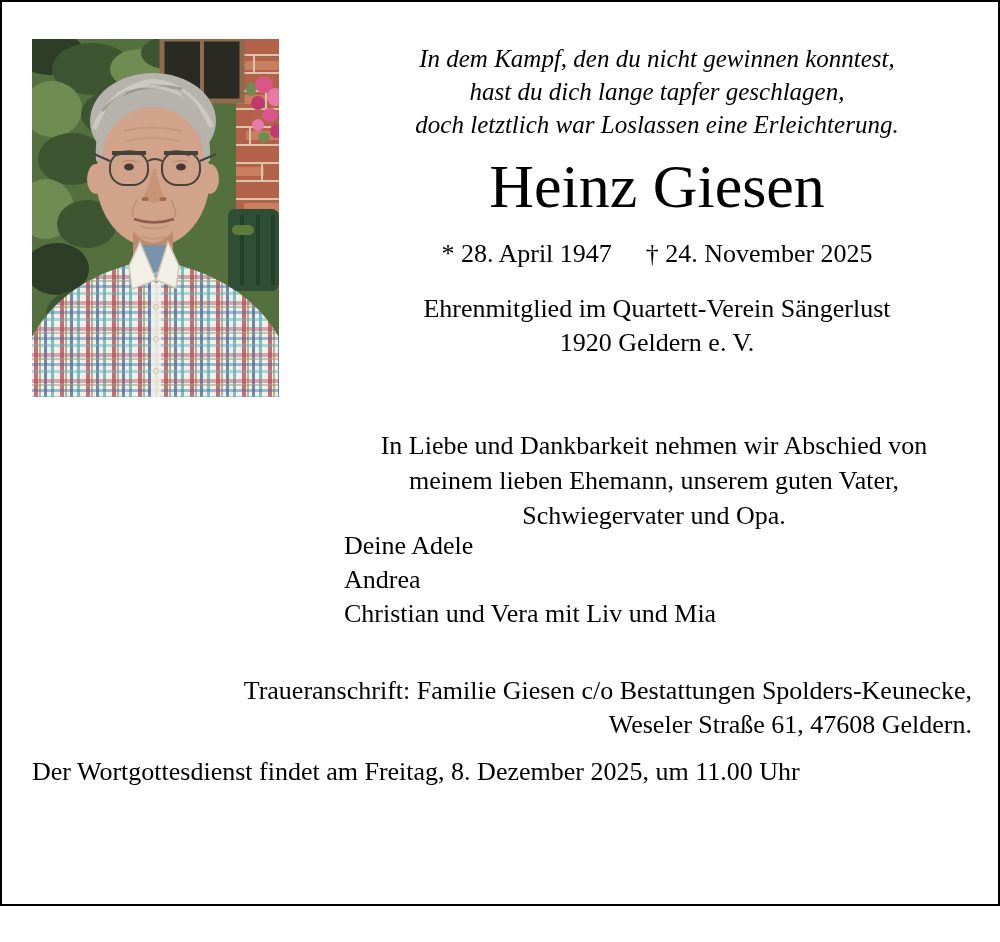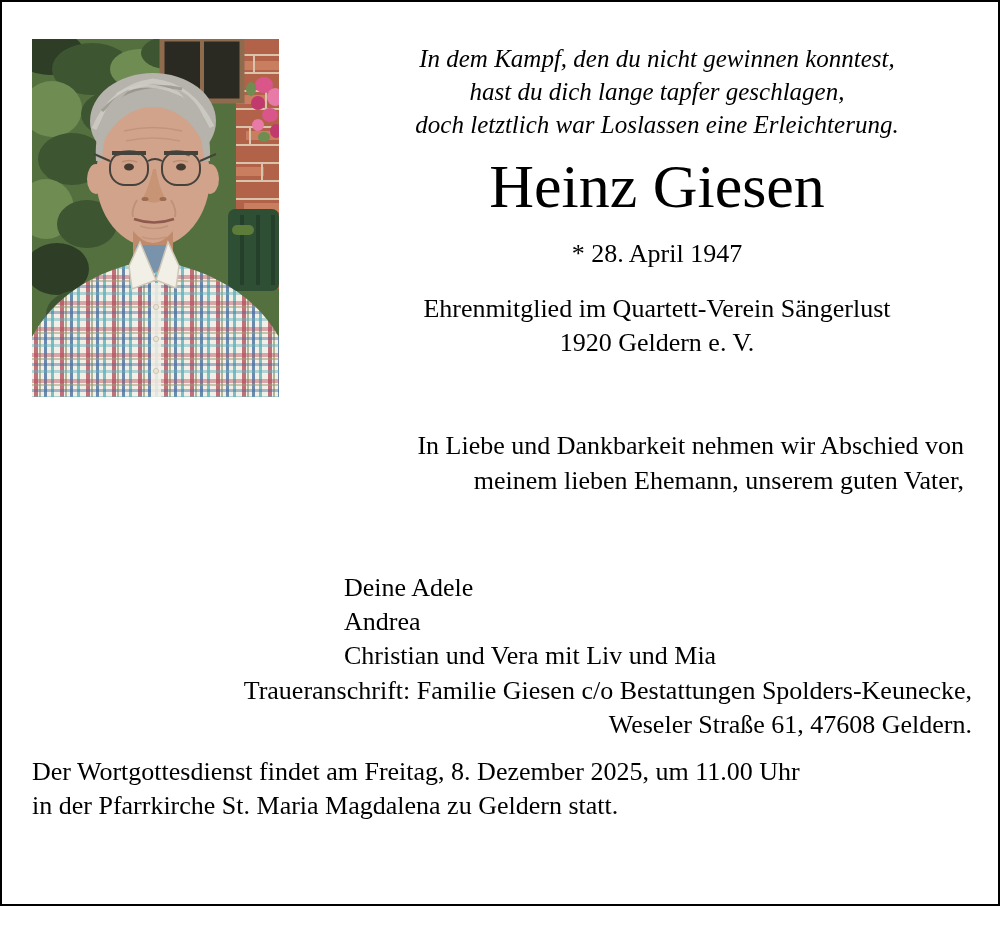--- a/index.html
+++ b/index.html
@@ -63,31 +63,30 @@
     font-size: 26px;
     line-height: 34px;
   }
 
   .farewell {
     position: absolute;
     left: 342px; top: 426px;
     width: 620px;
     font-size: 26px;
     line-height: 35px;
-    text-align: right;
+    text-align: center;
   }
 
   .mourners {
     position: absolute;
     left: 342px; top: 527px;
     width: 620px;
     font-size: 26px;
     line-height: 34px;
     text-align: left;
-    margin-top: 42px;
   }
 
   .address-block {
     position: absolute;
     left: 30px; top: 672px;
     width: 940px;
     font-size: 26px;
     line-height: 34px;
     text-align: right;
   }
@@ -268,43 +267,44 @@
     <div class="epitaph">
       <div>In dem Kampf, den du nicht gewinnen konntest,</div>
       <div>hast du dich lange tapfer geschlagen,</div>
       <div>doch letztlich war Loslassen eine Erleichterung.</div>
     </div>
 
     <h1 class="deceased-name">Heinz Giesen</h1>
 
     <div class="dates">
       <span>* 28. April 1947</span>
+      <span>† 24. November 2025</span>
     </div>
 
     <div class="membership">
       <div>Ehrenmitglied im Quartett-Verein Sängerlust</div>
       <div>1920 Geldern e. V.</div>
     </div>
   </div>
 
   <div class="farewell">
     <div>In Liebe und Dankbarkeit nehmen wir Abschied von</div>
     <div>meinem lieben Ehemann, unserem guten Vater,</div>
+    <div>Schwiegervater und Opa.</div>
   </div>
 
   <div class="mourners">
     <div>Deine Adele</div>
     <div>Andrea</div>
     <div>Christian und Vera mit Liv und Mia</div>
   </div>
 
   <div class="address-block">
     <div>Traueranschrift: Familie Giesen c/o Bestattungen Spolders-Keunecke,</div>
     <div>Weseler Straße 61, 47608 Geldern.</div>
   </div>
 
   <div class="service-block">
     <div>Der Wortgottesdienst findet am Freitag, 8. Dezember 2025, um 11.00 Uhr</div>
-    <div>in der Pfarrkirche St. Maria Magdalena zu Geldern statt.</div>
   </div>
 
 
 </div>
 
 </body></html>

